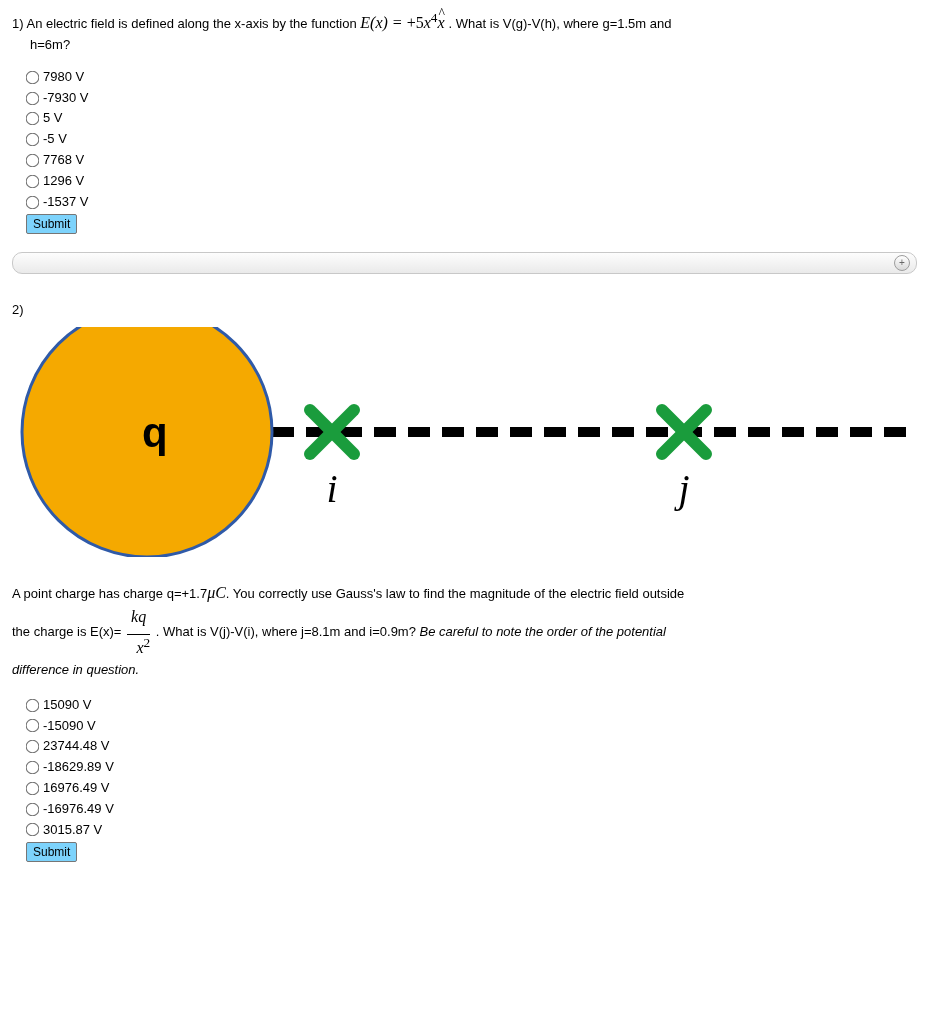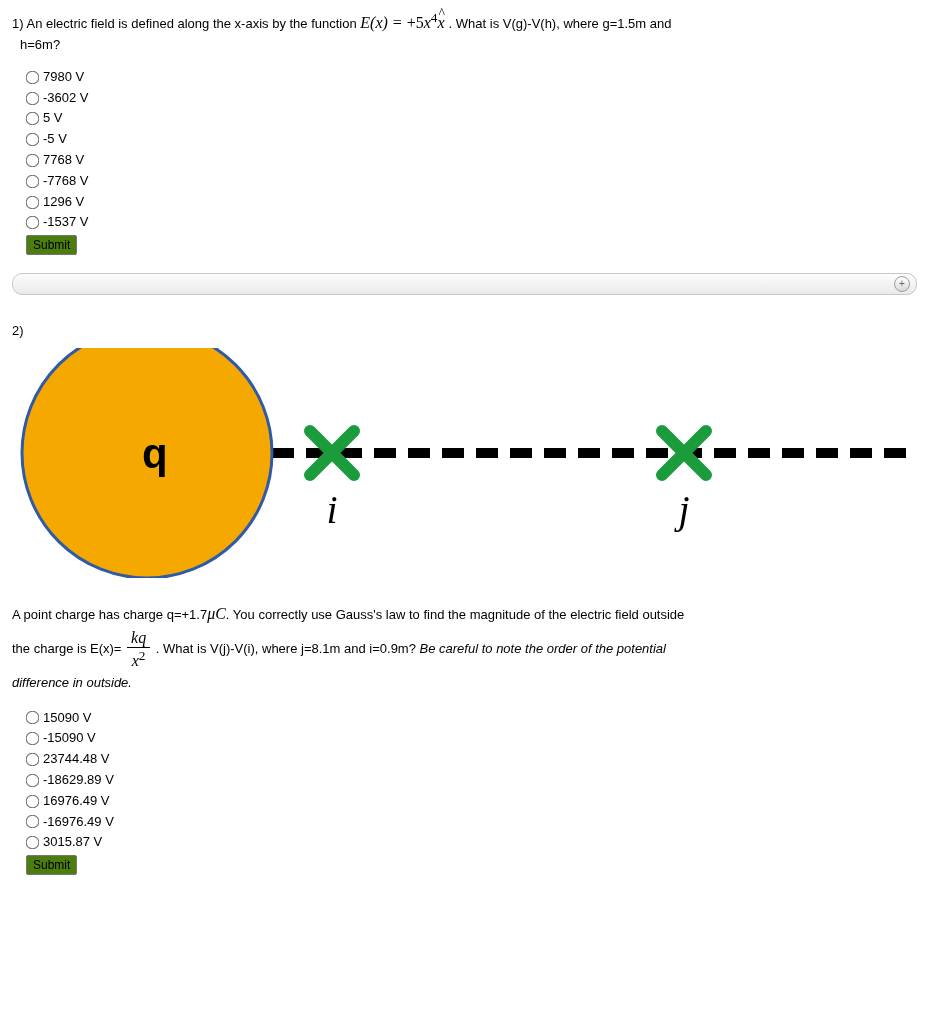--- a/index.html
+++ b/index.html
@@ -15,21 +15,21 @@
     margin-bottom: 8px;
   }
   .question-text {
     line-height: 1.5;
     margin-bottom: 12px;
   }
   .qnum {
     display: inline;
   }
   .indent {
-    margin-left: 8px;
+    margin-left: 18px;
     display: block;
   }
   .math {
     font-family: "Times New Roman", serif;
     font-size: 16px;
   }
   .mathit {
     font-style: italic;
   }
   .options {
@@ -43,21 +43,21 @@
   .option-row input[type=radio] {
     margin: 0 4px 0 0;
     transform: scale(1.05);
   }
   .submit-btn {
     margin-top: 2px;
     margin-left: 14px;
     font-family: Arial, sans-serif;
     font-size: 12px;
     padding: 2px 6px;
-    background: #4d7c0f;
+    background: #7dd3fc;
     border: 1px solid #767676;
     border-radius: 2px;
     cursor: pointer;
   }
   .expand-bar {
     margin: 18px 0 28px 0;
     height: 20px;
     border: 1px solid #c8c8c8;
     border-radius: 10px;
     background: linear-gradient(#fdfdfd,#eaeaea);
@@ -86,25 +86,26 @@
     vertical-align: middle;
     text-align: center;
     font-family: "Times New Roman", serif;
     font-size: 16px;
     line-height: 1;
     margin: 0 2px;
   }
   .frac .num {
     display: block;
     border-bottom: 1px solid #000;
-    padding: 0 4px 1px 4px;
+    padding: 0 4px 9px 4px;
   }
   .frac .den {
     display: block;
     padding-top: 1px;
+    text-align: right;
   }
   .hat {
     position: relative;
     display: inline-block;
   }
   .hat::after {
     content: "^";
     position: absolute;
     top: -0.55em;
     left: 50%;
@@ -128,37 +129,33 @@
     <span class="indent">h=6m?</span>
   </div>
 
   <div class="options">
     <label class="option-row">
         <input type="radio" name="q1" style="">
         <span>7980 V</span>
       </label>
     <label class="option-row">
         <input type="radio" name="q1" style="">
-        <span>-3602 V</span>
+        <span>-7930 V</span>
       </label>
     <label class="option-row">
         <input type="radio" name="q1" style="">
         <span>5 V</span>
       </label>
     <label class="option-row">
         <input type="radio" name="q1" style="">
         <span>-5 V</span>
       </label>
     <label class="option-row">
         <input type="radio" name="q1" style="">
         <span>7768 V</span>
-      </label>
-    <label class="option-row">
-        <input type="radio" name="q1" style="">
-        <span>-7768 V</span>
       </label>
     <label class="option-row">
         <input type="radio" name="q1" style="">
         <span>1296 V</span>
       </label>
     <label class="option-row">
         <input type="radio" name="q1" style="">
         <span>-1537 V</span>
       </label>
   </div>
@@ -195,21 +192,21 @@
   </div>
 
   <div class="question-text" style="line-height:2;">
     <span>A point charge has charge q=+1.7</span><span class="math mathit">μC</span><span>. You correctly use Gauss's law to find the magnitude of the electric field outside</span><br>
     <span>the charge is E(x)=</span>
     <span class="frac">
       <span class="num mathit">kq</span>
       <span class="den"><span class="mathit">x</span><sup>2</sup></span>
     </span>
     <span> . What is V(j)-V(i), where j=8.1m and i=0.9m? </span><span class="em">Be careful to note the order of the potential</span><br>
-    <span class="em">difference in outside.</span>
+    <span class="em">difference in question.</span>
   </div>
 
   <div class="options">
     <label class="option-row">
         <input type="radio" name="q2" style="">
         <span>15090 V</span>
       </label>
     <label class="option-row">
         <input type="radio" name="q2" style="">
         <span>-15090 V</span>

